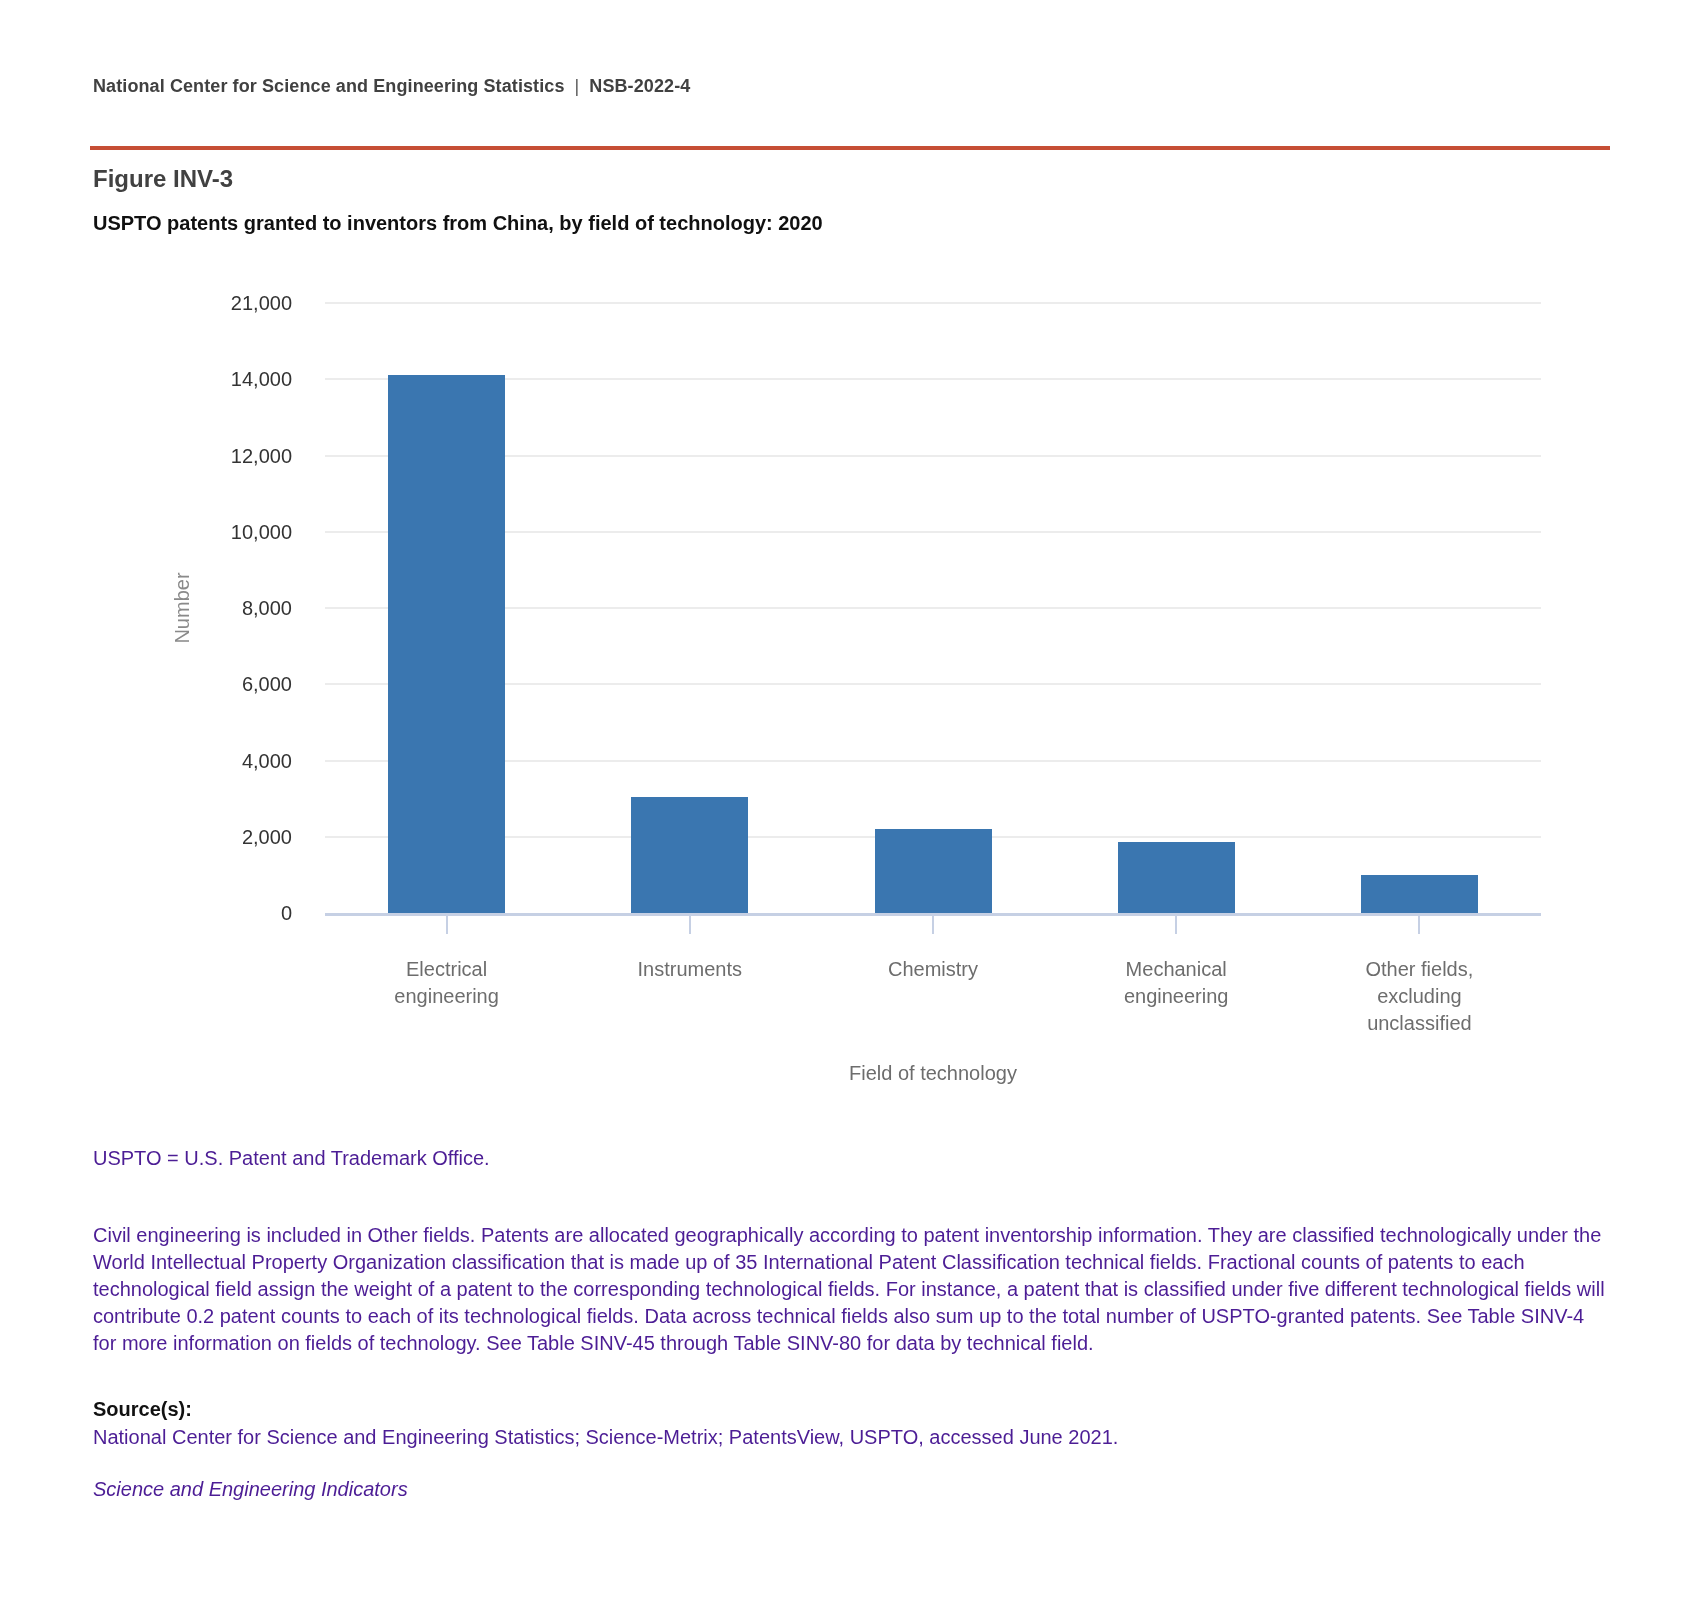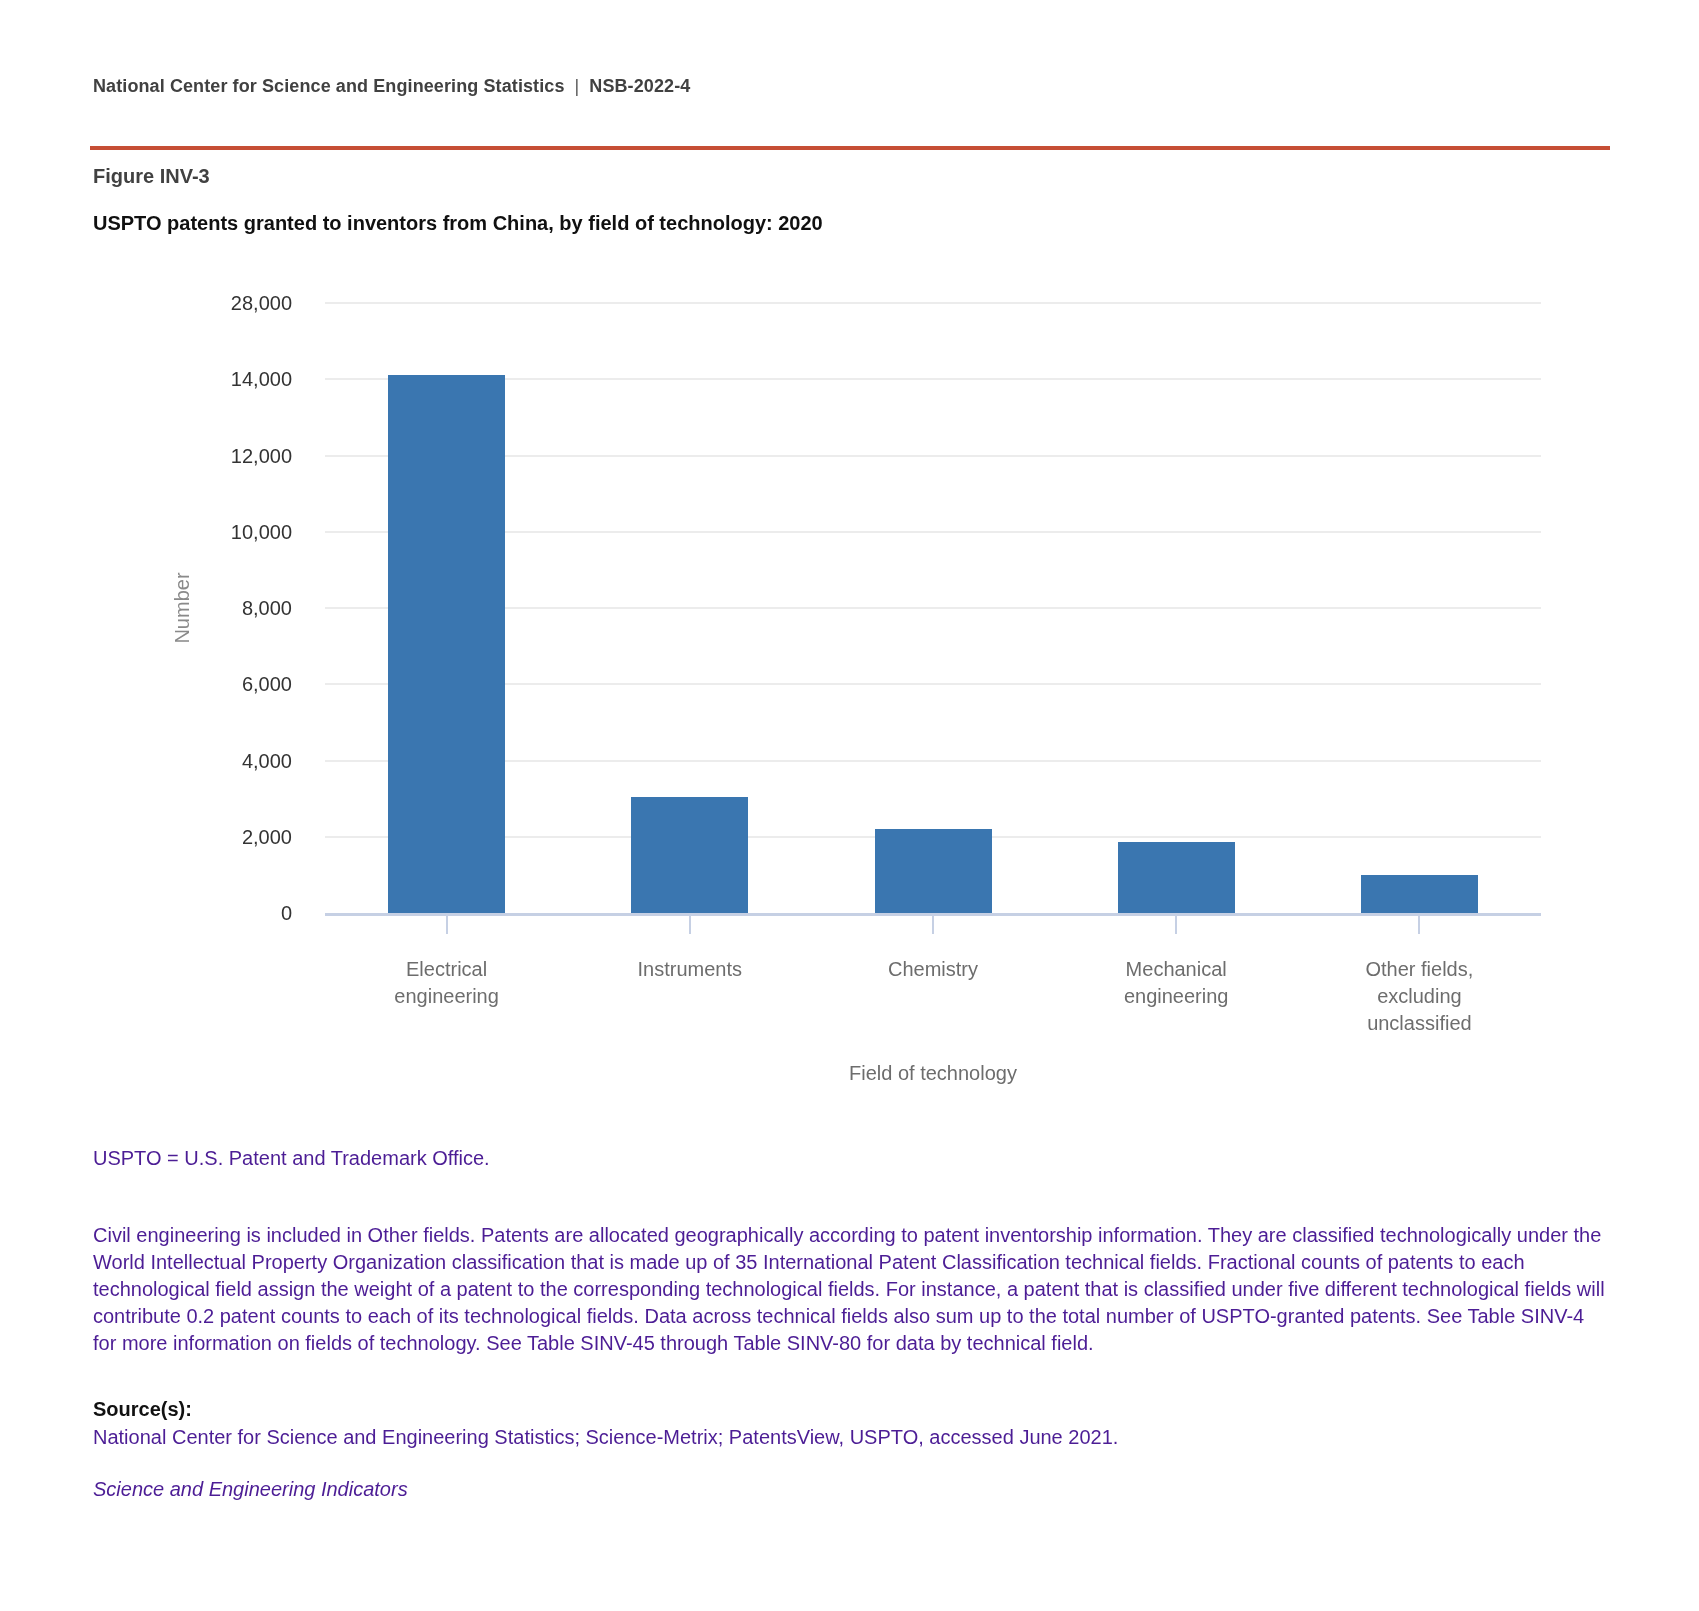--- a/index.html
+++ b/index.html
@@ -22,21 +22,21 @@
   .doc-header .sep { margin: 0 10px; font-weight: normal; color: #5a5a5a; }
   .red-rule {
     position: absolute;
     left: 90px; top: 146px;
     width: 1520px; height: 4px;
     background: #c64e35;
   }
   .figure-label {
     position: absolute;
     left: 93px; top: 165px;
-    font-size: 20px;
+    font-size: 24px;
     font-weight: bold;
     color: #414141;
   }
   .figure-title {
     position: absolute;
     left: 93px; top: 212px;
     font-size: 20px;
     font-weight: bold;
     color: #101010;
   }
@@ -146,21 +146,21 @@
   <div class="y-axis-title">Number</div>
   <div class="y-axis-labels">
       <div class="ytick" style="bottom: 0%;">0</div>
       <div class="ytick" style="bottom: 12.5%; text-align: right;">2,000</div>
       <div class="ytick" style="bottom: 25%;">4,000</div>
       <div class="ytick" style="bottom: 37.5%;">6,000</div>
       <div class="ytick" style="bottom: 50%;">8,000</div>
       <div class="ytick" style="bottom: 62.5%;">10,000</div>
       <div class="ytick" style="bottom: 75%;">12,000</div>
       <div class="ytick" style="bottom: 87.5%;">14,000</div>
-      <div class="ytick" style="bottom: 100%;">28,000</div>
+      <div class="ytick" style="bottom: 100%;">21,000</div>
     </div>
 
   <div class="plot-area">
       <div class="gridline" style="bottom: 12.5%;"></div>
       <div class="gridline" style="bottom: 25%;"></div>
       <div class="gridline" style="bottom: 37.5%;"></div>
       <div class="gridline" style="bottom: 50%;"></div>
       <div class="gridline" style="bottom: 62.5%;"></div>
       <div class="gridline" style="bottom: 75%;"></div>
       <div class="gridline" style="bottom: 87.5%;"></div>

